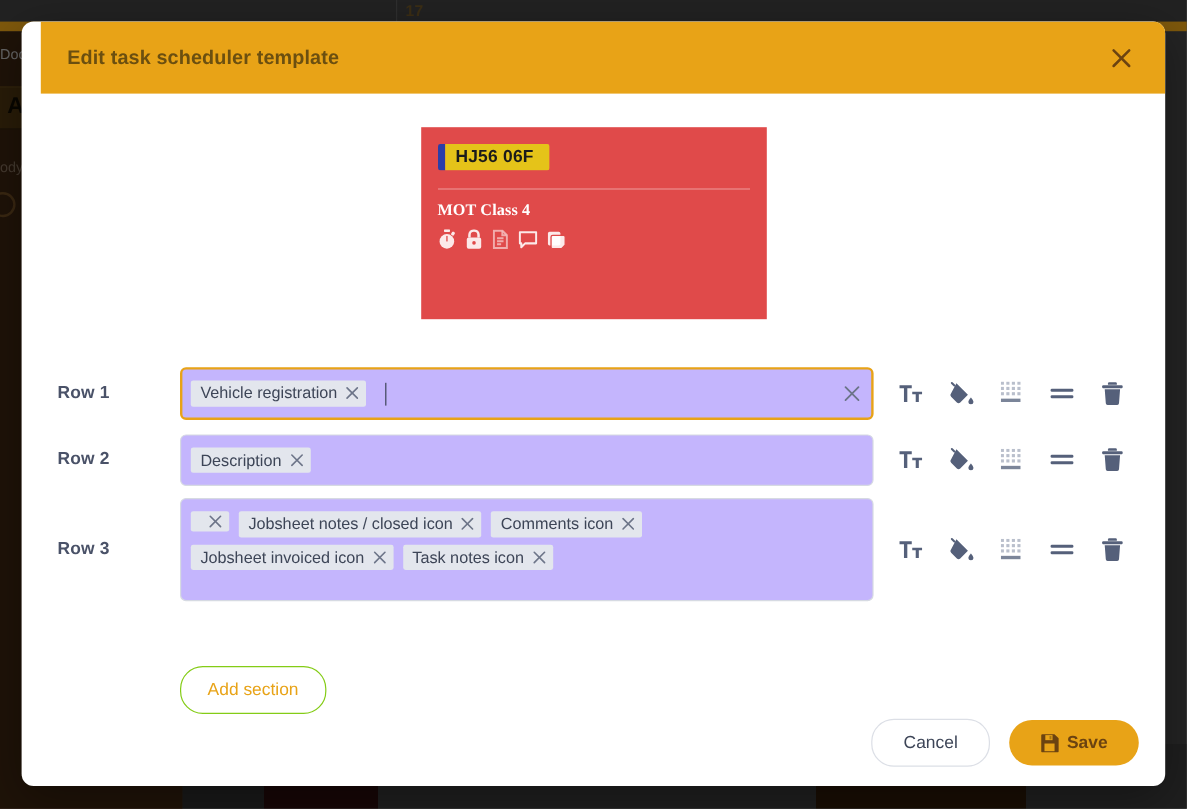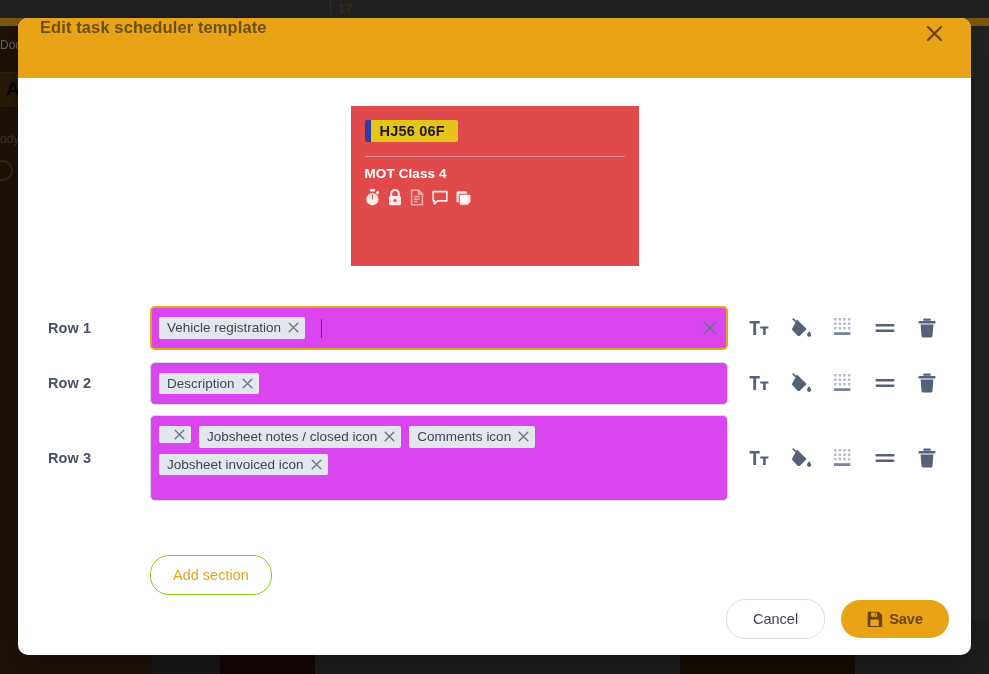--- a/index.html
+++ b/index.html
@@ -116,23 +116,25 @@
     display: flex;
     flex-direction: column;
   }
 
   
   #modal-header {
     height: 60px;
     min-height: 60px;
     background: #e8a317;
     display: flex;
+    align-items: center;
     justify-content: space-between;
     padding: 0 22px 0 22px;
     box-sizing: border-box;
+    margin-left: 16px;
   }
   #modal-title {
     font-size: 16.5px;
     font-weight: bold;
     color: #6b4f10;
     letter-spacing: 0.1px;
   }
   #modal-close {
     width: 30px; height: 30px;
     display: flex;
@@ -190,20 +192,21 @@
     margin-top: 10px;
     height: 1px;
     background: rgba(255,255,255,0.38);
   }
   #card-subtitle {
     margin-top: 9px;
     color: #ffffff;
     font-size: 13.5px;
     font-weight: bold;
     letter-spacing: 0.1px;
+    font-family: Liberation Serif, serif;
   }
   #card-icons {
     margin-top: 8px;
     display: flex;
     align-items: center;
     gap: 8px;
     color: rgba(255,255,255,0.88);
   }
   #card-icons .cicon { display: block; }
   #card-icons .dim { opacity: 0.62; }
@@ -222,21 +225,21 @@
     width: 102px;
     min-width: 102px;
     font-size: 14.5px;
     font-weight: bold;
     color: #4a5268;
     letter-spacing: 0.1px;
   }
   .row-field {
     width: 578px;
     min-width: 578px;
-    background: #d946ef;
+    background: #c4b5fd;
     border: 1px solid #d6dae2;
     border-radius: 5px;
     box-sizing: border-box;
     display: flex;
     align-items: flex-start;
     flex-wrap: wrap;
     position: relative;
     padding: 7px 30px 7px 8px;
     min-height: 36px;
   }
@@ -642,20 +645,29 @@
             </span>
             <span class="chip">
               <span>Jobsheet invoiced icon</span>
               <span class="chip-x">
                 <svg width="11" height="11" viewBox="0 0 11 11" fill="none" stroke="currentColor" stroke-width="1.35" stroke-linecap="round">
                   <line x1="1.2" y1="1.2" x2="9.8" y2="9.8"></line>
                   <line x1="9.8" y1="1.2" x2="1.2" y2="9.8"></line>
                 </svg>
               </span>
             </span>
+            <span class="chip">
+              <span>Task notes icon</span>
+              <span class="chip-x">
+                <svg width="11" height="11" viewBox="0 0 11 11" fill="none" stroke="currentColor" stroke-width="1.35" stroke-linecap="round">
+                  <line x1="1.2" y1="1.2" x2="9.8" y2="9.8"></line>
+                  <line x1="9.8" y1="1.2" x2="1.2" y2="9.8"></line>
+                </svg>
+              </span>
+            </span>
           </div>
           <div class="row-actions">
             <div class="act" title="Text size">
               <span>
                 <svg width="20" height="18" viewBox="0 0 20 18" fill="currentColor">
                   <path d="M0.6 2.0h10.2v2.6H7.1V16H4.3V4.6H0.6z"></path>
                   <path d="M11.2 7.4h8.2v2.2h-2.7V16h-2.6V9.6h-2.9z"></path>
                 </svg>
               </span>
             </div>

